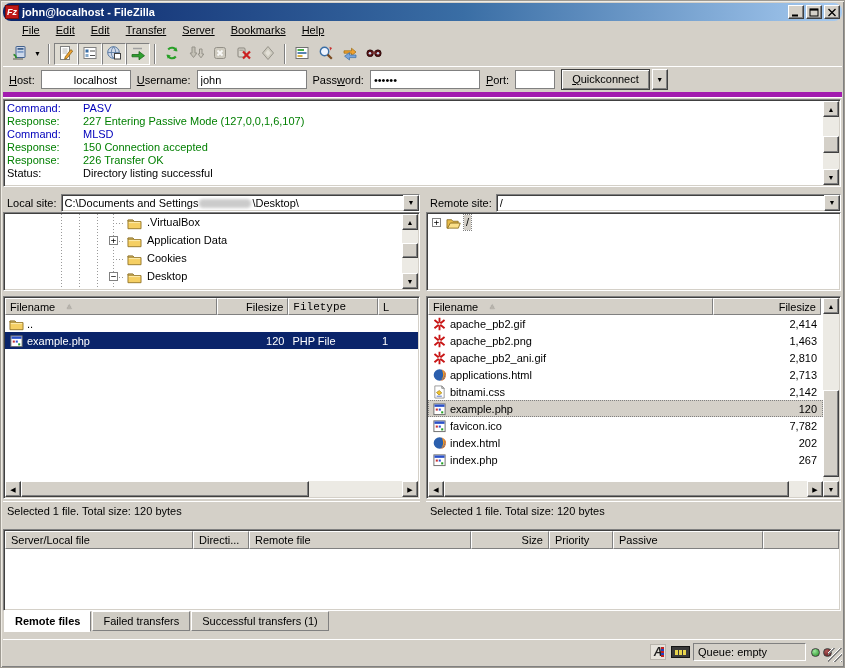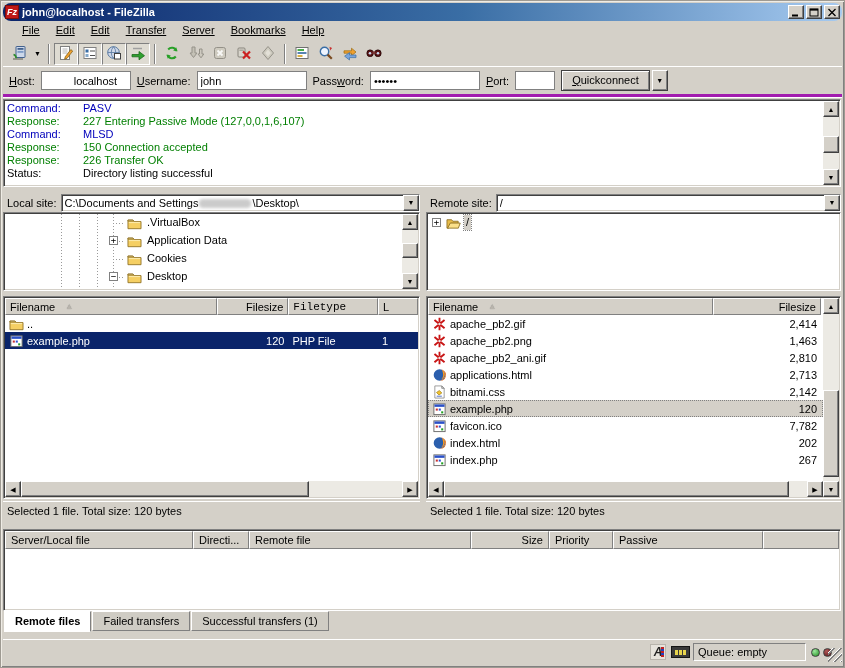--- a/index.html
+++ b/index.html
@@ -31,21 +31,21 @@
   .menu-item{padding:3px 8px;}
   
   .toolbar{position:absolute;left:3px;top:41px;right:3px;height:26px;display:flex;align-items:center;padding-left:4px;border-bottom:1px solid #fff;}
   .tbtn{width:24px;height:22px;display:flex;align-items:center;justify-content:center;border:1px solid transparent;}
   .tbtn svg{width:16px;height:16px;}
   .tbtn.pressed{border-color:#808080 #fff #fff #808080;background:#dedbd2;}
   .tbtn.disabled svg{opacity:.85;}
   .tsep{width:2px;height:20px;border-left:1px solid #808080;border-right:1px solid #fff;margin:0 4px;}
   .tdrop{width:13px;height:22px;display:flex;align-items:center;justify-content:center;font-size:7px;color:#000;}
   
-  .quickbar{position:absolute;left:3px;top:67px;right:3px;height:30px;display:flex;align-items:center;gap:6px;padding-left:6px;border-bottom:3px solid #a21caf;box-shadow:0 1px 0 #fff;}
+  .quickbar{position:absolute;left:3px;top:67px;right:3px;height:30px;display:flex;align-items:center;gap:6px;padding-left:6px;border-bottom:5px solid #a21caf;box-shadow:0 1px 0 #fff;}
   .qc-label{white-space:nowrap;}
   .qc-input{height:19px;font-family:"Liberation Sans",sans-serif;font-size:11px;padding:1px 3px;outline:none;}
   .qc-btn{height:21px;padding:2px 10px 3px;font-family:"Liberation Sans",sans-serif;font-size:11px;
     background:#d4d0c8;border:1px solid #404040;box-shadow:inset 1px 1px 0 #fff, inset -1px -1px 0 #808080;}
   .qc-drop{width:16px;height:21px;display:flex;align-items:center;justify-content:center;font-size:7px;}
   u{text-decoration:underline;}
   
   .logbox{position:absolute;left:3px;top:99px;width:838px;height:88px;}
   .loglines{position:absolute;left:1px;top:1px;right:17px;bottom:1px;overflow:hidden;padding:1px 2px;background:#fff;}
   .log-line{line-height:13px;white-space:nowrap;font-size:11px;}

